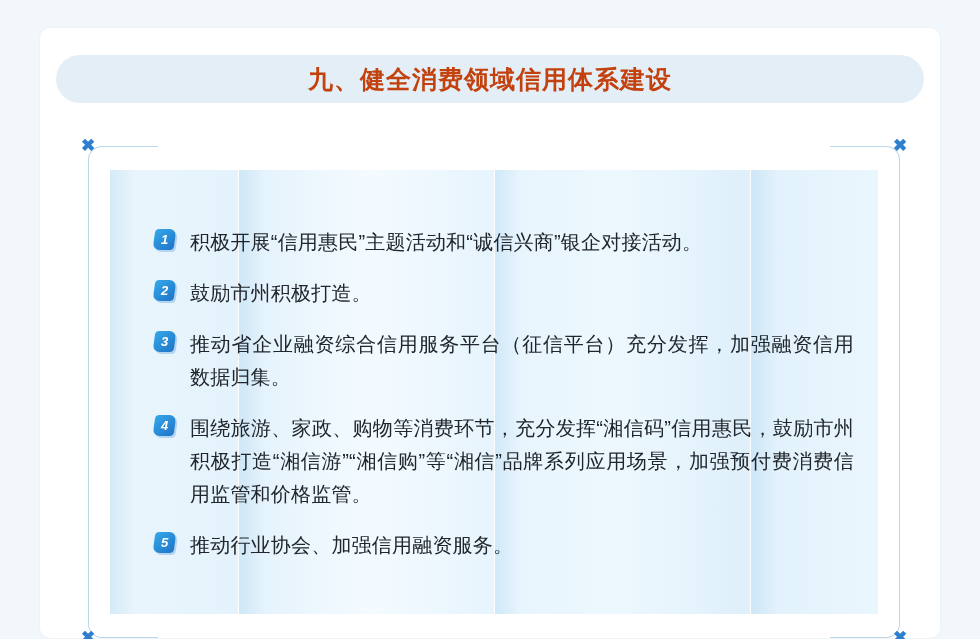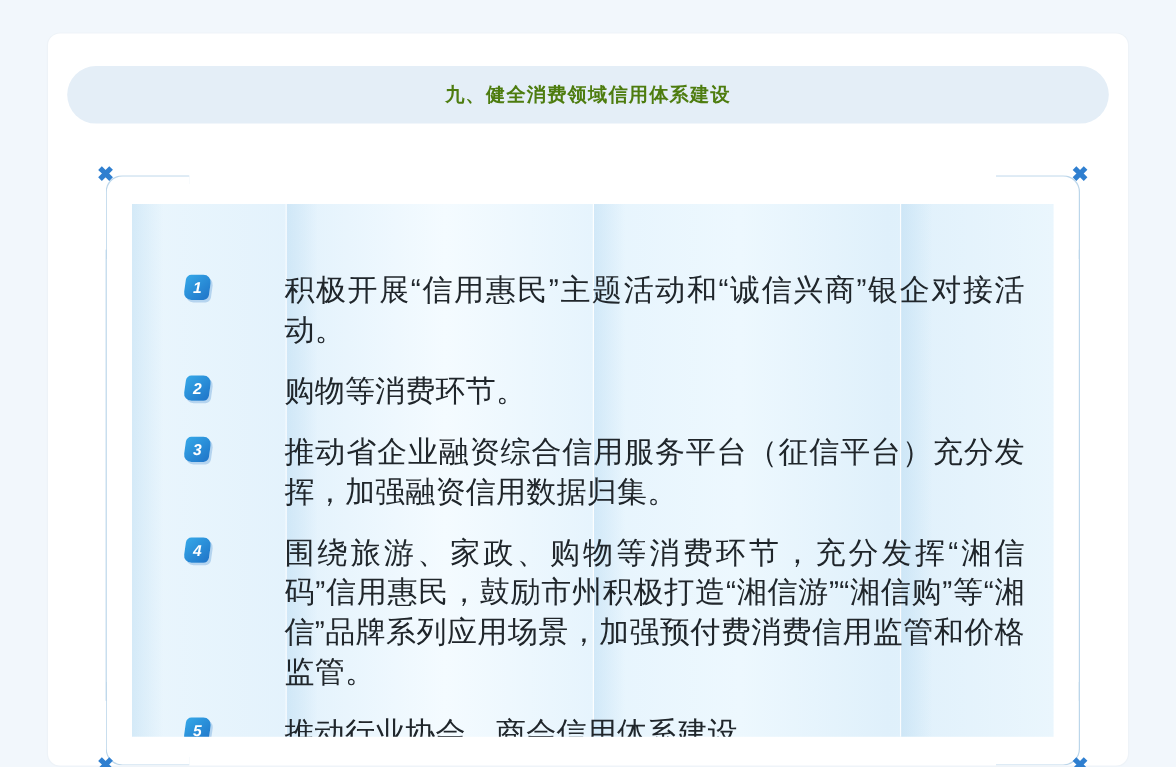--- a/index.html
+++ b/index.html
@@ -32,22 +32,22 @@
     top: 27px;
     width: 868px;
     height: 48px;
     background: #e4eef7;
     border-radius: 24px;
     display: flex;
     align-items: center;
     justify-content: center;
   }
   .title-text {
-    color: #4d7c0f;
-    font-size: 16px;
+    color: #c2410c;
+    font-size: 25px;
     font-weight: bold;
     letter-spacing: 1px;
     white-space: nowrap;
   }
 
   
   .frame {
     position: absolute;
     left: 48px;
     top: 110px;
@@ -164,25 +164,24 @@
     text-align: center;
     color: #ffffff;
     font-size: 13px;
     font-weight: bold;
     font-style: italic;
   }
 
   .txt {
     flex: 1 1 auto;
     color: #20262b;
-    font-size: 25px;
+    font-size: 20px;
     line-height: 33px;
     text-align: justify;
     letter-spacing: 0.2px;
-    margin-left: 47px;
   }
 </style>
 </head>
 <body>
 
 <div class="page">
 
   <div class="title-banner">
     <div class="title-text">九、健全消费领域信用体系建设</div>
   </div>
@@ -217,21 +216,21 @@
             <div class="digit">1</div>
           </div>
           <div class="txt">积极开展“信用惠民”主题活动和“诚信兴商”银企对接活动。</div>
         </div>
 
         <div class="item">
           <div class="num">
             <div class="badge"></div>
             <div class="digit">2</div>
           </div>
-          <div class="txt">购物等消费环节。</div>
+          <div class="txt">鼓励市州积极打造。</div>
         </div>
 
         <div class="item">
           <div class="num">
             <div class="badge"></div>
             <div class="digit">3</div>
           </div>
           <div class="txt">推动省企业融资综合信用服务平台（征信平台）充分发挥，加强融资信用数据归集。</div>
         </div>
 
@@ -241,19 +240,19 @@
             <div class="digit">4</div>
           </div>
           <div class="txt">围绕旅游、家政、购物等消费环节，充分发挥“湘信码”信用惠民，鼓励市州积极打造“湘信游”“湘信购”等“湘信”品牌系列应用场景，加强预付费消费信用监管和价格监管。</div>
         </div>
 
         <div class="item">
           <div class="num">
             <div class="badge"></div>
             <div class="digit">5</div>
           </div>
-          <div class="txt">推动行业协会、商会信用体系建设。</div>
+          <div class="txt">推动行业协会、加强信用融资服务。</div>
         </div>
 
       </div>
     </div>
   </div>
 </div>
 
 </body></html>

